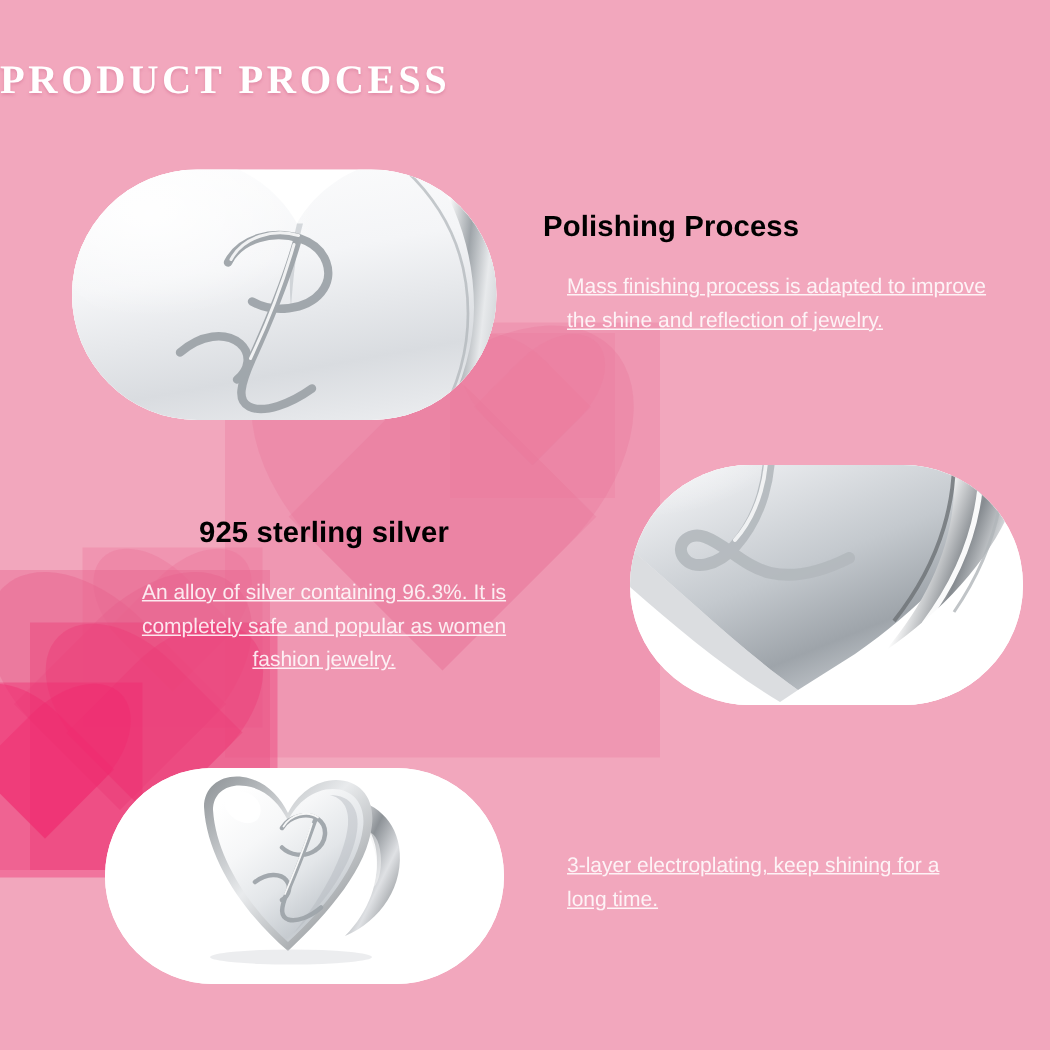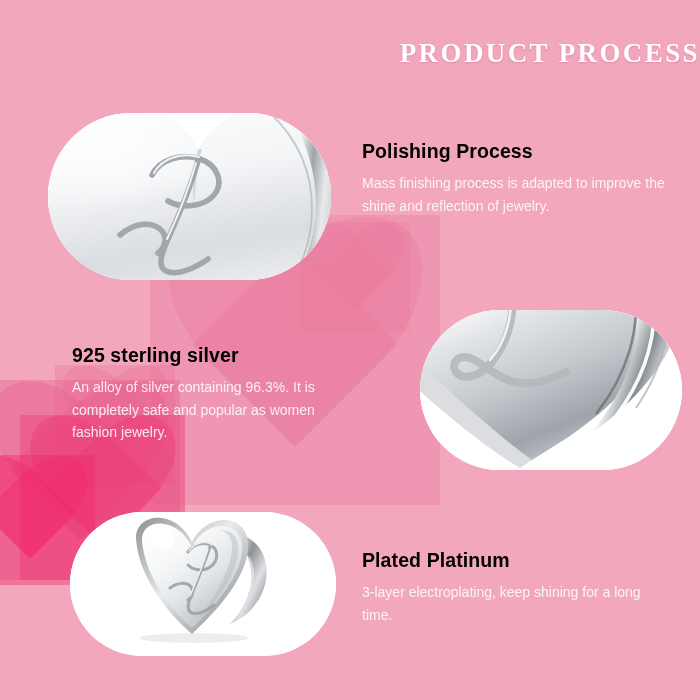--- a/index.html
+++ b/index.html
@@ -83,21 +83,21 @@
     left: 300px; top: 222px;
     background: rgba(235, 120, 155, 0.26);
   }
 
   
   .title {
     position: absolute;
     left: 0;
     top: 38px;
     width: 700px;
-    text-align: right;
+    text-align: left;
     font-family: "Liberation Serif", "DejaVu Serif", serif;
     font-weight: bold;
     font-size: 27px;
     letter-spacing: 2.4px;
     color: #ffffff;
     text-shadow: 0 1px 2px rgba(196, 90, 125, 0.35);
   }
 
   
   .card {
@@ -121,28 +121,29 @@
     position: absolute;
   }
   .block h3 {
     margin: 0 0 9px 0;
     font-size: 19.5px;
     font-weight: bold;
     color: #000000;
     letter-spacing: 0.1px;
   }
   .block p {
-    margin: 0;
+    margin: 16px;
     font-size: 14px;
     line-height: 1.62;
     color: rgba(255, 255, 255, 0.86);
+    text-decoration: underline;
   }
 
   .block-1 { left: 362px; top: 140px; width: 320px; }
-  .block-2 { left: 72px;  top: 344px; width: 288px; text-align: left; }
+  .block-2 { left: 72px;  top: 344px; width: 288px; text-align: center; }
   .block-3 { left: 362px; top: 549px; width: 300px; }
 </style>
 </head>
 <body>
 
 <div id="poster">
 
   <div class="bg-layer">
     <div class="heart h-big"></div>
     <div class="heart h-c4"></div>
@@ -338,17 +339,16 @@
           <path d="M119,39 C124,31 135,28 142,33"></path>
           <path d="M138,37 C133,53 126,70 120,84"></path>
         </g>
 
         <ellipse cx="124" cy="126" rx="54" ry="5" fill="#d4d8dc" opacity="0.45"></ellipse>
       </svg>
     </div>
   </div>
 
   <div class="block block-3">
-    <h3>Plated Platinum</h3>
     <p>3-layer electroplating, keep shining for a long time.</p>
   </div>
 
 </div>
 
 </body></html>

